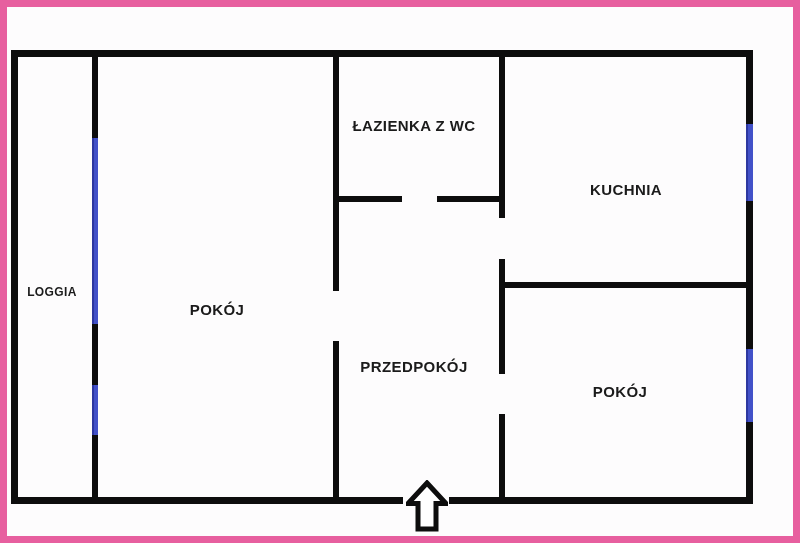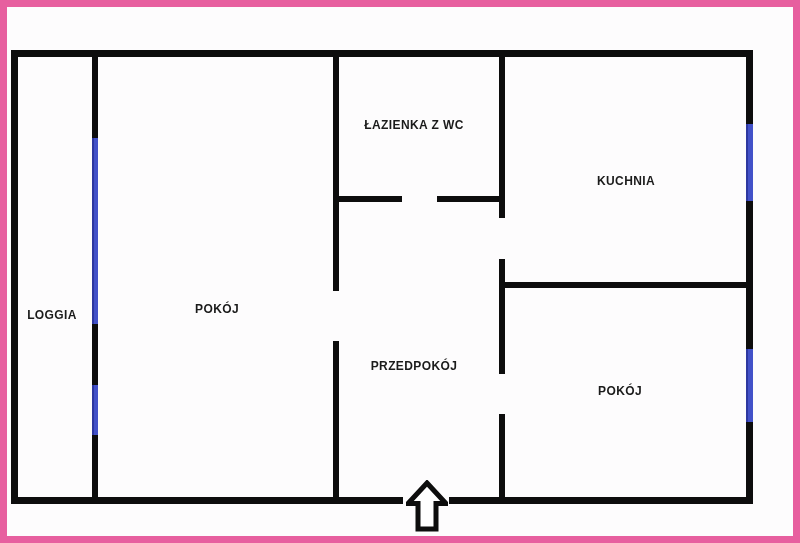--- a/index.html
+++ b/index.html
@@ -21,31 +21,31 @@
     background:var(--background);
     overflow:hidden;
   }
   .pink{position:absolute;background:var(--border-pink);}
   .wall{position:absolute;background:var(--wall-black);}
   .window{position:absolute;background:var(--window-blue);box-shadow:inset 2px 0 0 rgba(20,25,110,.45);}
   .label{
     position:absolute;
     transform:translate(-50%,-50%);
     font-weight:bold;
-    font-size:12px;
+    font-size:15px;
     letter-spacing:.4px;
     color:var(--text);
     white-space:nowrap;
     user-select:none;
   }
   .label--small{font-size:12px;}
-  .lbl-loggia{left:52px;top:315px;}
+  .lbl-loggia{left:52px;top:292px;}
   .lbl-pokoj-left{left:217px;top:309px;}
   .lbl-lazienka{left:414px;top:125px;}
-  .lbl-kuchnia{left:626px;top:181px;}
+  .lbl-kuchnia{left:626px;top:189px;}
   .lbl-przedpokoj{left:414px;top:366px;}
   .lbl-pokoj-right{left:620px;top:391px;}
   .arrow{position:absolute;left:406px;top:480px;}
 </style>
 </head>
 <body>
 
 <div class="canvas">
 
   <div class="pink" style="left:0;top:0;width:800px;height:7px"></div>

